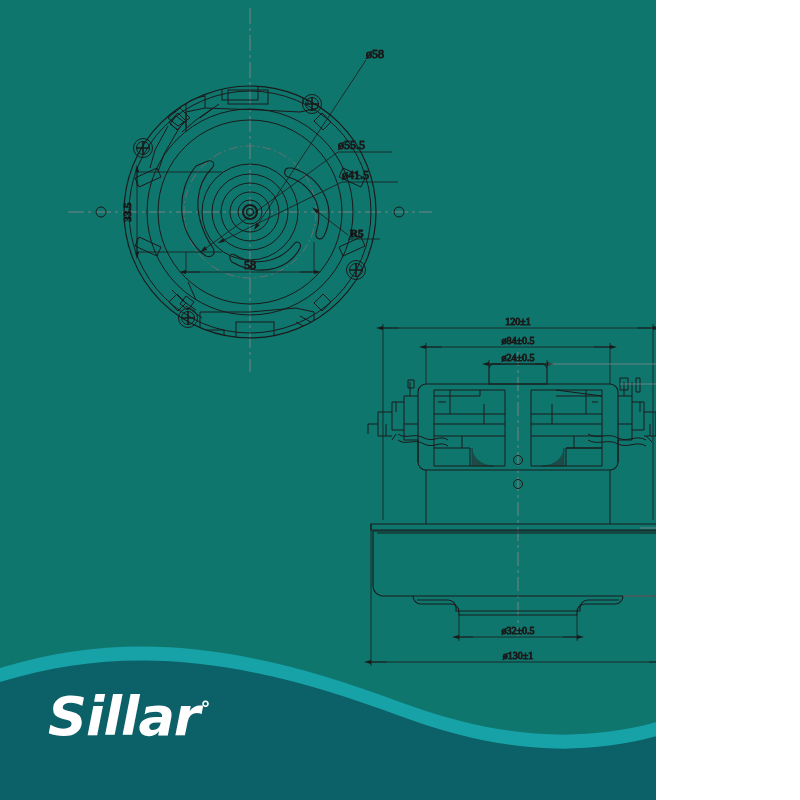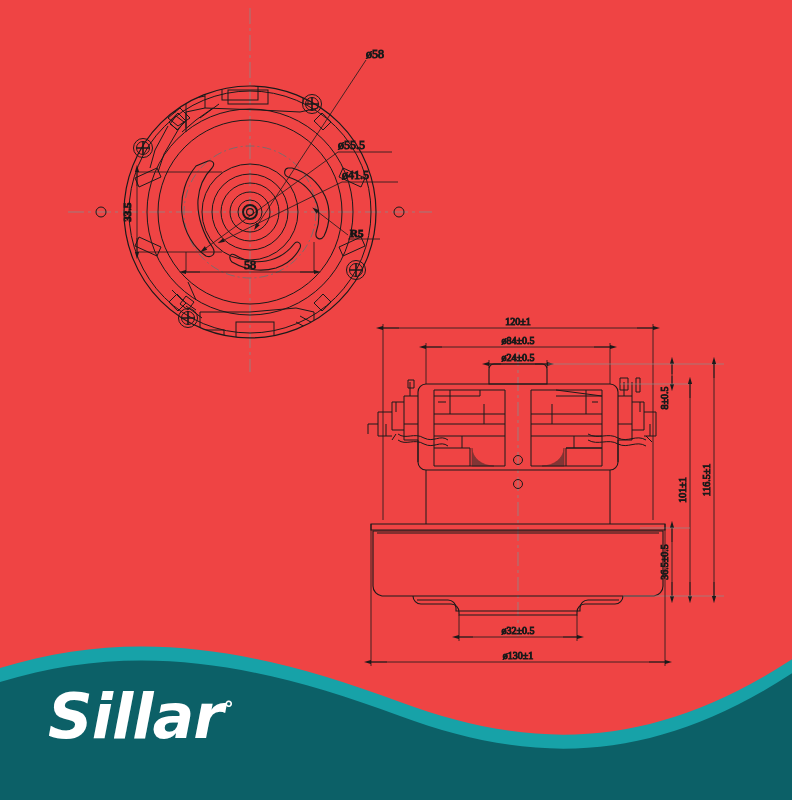--- a/index.html
+++ b/index.html
@@ -2,23 +2,23 @@
 <html><head>
 <meta charset="utf-8">
 <style>
   html, body {
     margin: 0;
     padding: 0;
     background: #ffffff;
   }
   #page {
     position: relative;
-    width: 792px;
+    width: 656px;
     height: 800px;
-    background: #ef4444;
+    background: #0f766e;
     overflow: hidden;
     font-family: "Liberation Sans", sans-serif;
   }
   #drawing-svg {
     position: absolute;
     left: 0;
     top: 0;
     width: 800px;
     height: 800px;
   }
@@ -49,21 +49,21 @@
     position: absolute;
     left: 48px;
     top: 694px;
     display: flex;
     align-items: flex-start;
   }
   #logo-text {
     font-family: "DejaVu Sans", sans-serif;
     font-weight: bold;
     font-style: italic;
-    font-size: 62px;
+    font-size: 54px;
     line-height: 46px;
     letter-spacing: -1px;
     color: #ffffff;
   }
   #logo-degree {
     font-family: "DejaVu Sans", sans-serif;
     font-weight: bold;
     font-size: 20px;
     line-height: 20px;
     color: #ffffff;

